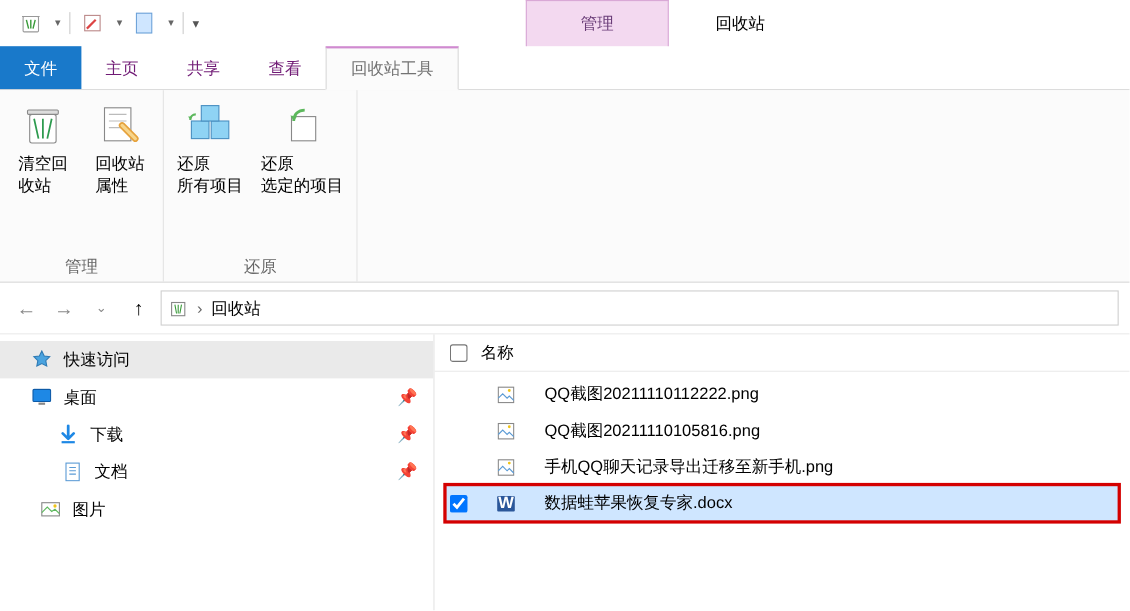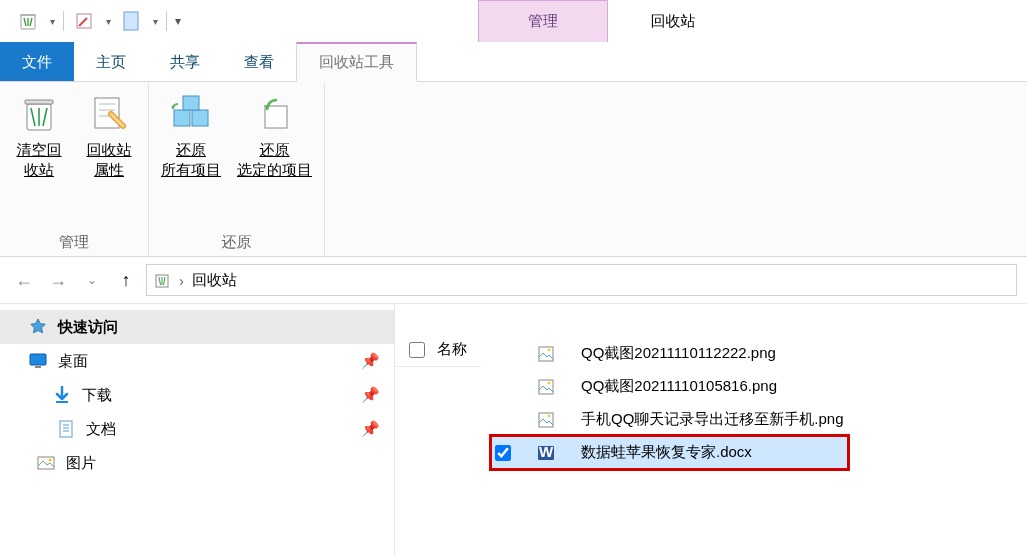--- a/index.html
+++ b/index.html
@@ -9,49 +9,49 @@
 .titlebar { display: flex; height: 42px; align-items: stretch; border-bottom: 0 solid transparent; }
 .qat { display: flex; align-items: center; gap: 8px; padding: 0 8px 0 16px; }
 .qat-ico { width: 24px; height: 24px; display: flex; align-items: center; justify-content: center; }
 .qat-sep { width: 1px; height: 20px; background: #ccc; }
 .title-tab { min-width: 130px; padding: 0 24px; display: flex; align-items: center; justify-content: center; border: 1px solid transparent; }
 .title-tab.context { background: #f3d9f0; border: 1px solid #d9a8d6; border-bottom: none; color: #6a3d78; }
 .title-spacer { flex: 1; }
 
 
 .menutabs { display: flex; height: 40px; border-bottom: 1px solid #d9d9d9; }
-.menutab { padding: 0 22px; display: flex; align-items: center; color: #0c4a6e; cursor: default; border-top: 1px solid transparent; }
+.menutab { padding: 0 22px; display: flex; align-items: center; color: #701a75; cursor: default; border-top: 1px solid transparent; }
 .menutab.file { background: #1979ca; color: #ffffff; }
 .menutab.active { background: #fbfbfb; border: 1px solid #d9d9d9; border-bottom: 1px solid #fbfbfb; margin-bottom: -1px; color: #737373; }
 .menutab.context-active { border-top: 2px solid #d08ad0; }
 
 
 .ribbon { display: flex; height: 175px; background: #fbfbfb; border-bottom: 1px solid #d9d9d9; }
 .ribgroup { display: flex; flex-direction: column; border-right: 1px solid #e4e4e4; padding: 6px 4px 2px; }
 .ribrow { display: flex; flex: 1; }
 .ribbtn { display: flex; flex-direction: column; align-items: center; justify-content: flex-start; padding: 4px 8px 0; min-width: 70px; cursor: default; }
 .ribbtn .bigico { width: 44px; height: 44px; display: flex; align-items: center; justify-content: center; margin-bottom: 4px; }
-.ribbtn .lbl { text-align: center; line-height: 1.3; white-space: pre; text-decoration: underline; }
+.ribbtn .lbl { line-height: 1.3; white-space: pre; }
 .ribgroup-title { text-align: center; color: #666; padding: 4px 0 2px; }
 
 
 .addrbar { display: flex; align-items: center; height: 46px; padding: 6px 10px; gap: 6px; }
 .navbtn { width: 28px; height: 28px; display: flex; align-items: center; justify-content: center; color: #8a8a8a; font-size: 18px; }
 .navbtn.enabled { color: #000; }
 .addrbox { flex: 1; height: 32px; border: 1px solid #cfcfcf; display: flex; align-items: center; padding: 0 6px; gap: 8px; }
 .addrbox .crumb-sep { color: #666; }
 
 
 .split { display: flex; height: calc(555px - 42px - 40px - 175px - 46px); border-top: 1px solid #eaeaea; }
 .navpane { width: 395px; border-right: 1px solid #e4e4e4; padding-top: 6px; overflow: hidden; }
 .navitem { display: flex; align-items: center; height: 34px; padding: 0 12px 0 28px; gap: 10px; position: relative; }
-.navitem.hdr { background: #eaeaea; font-weight: bold; }
+.navitem.hdr { background: #eaeaea; }
 .navitem .pin { position: absolute; right: 14px; color: #777; }
 .navico { width: 20px; height: 20px; display: flex; align-items: center; justify-content: center; }
-.listpane { flex: 1; display: flex; flex-direction: row; margin-top: 29px; }
+.listpane { flex: 1; display: flex; flex-direction: column; }
 .listhdr { display: flex; align-items: center; height: 34px; padding: 0 14px; gap: 12px; border-bottom: 1px solid #eaeaea; }
 .listhdr input[type=checkbox] { width: 16px; height: 16px; }
 .filelist { padding: 4px 10px 0 10px; }
 .filerow { display: flex; align-items: center; height: 33px; gap: 26px; padding: 0 4px; position: relative; }
 .filerow .cb { width: 16px; height: 16px; visibility: hidden; }
 .filerow.selected { background: #cfe6ff; }
 .filerow.selected .cb { visibility: visible; }
 .filerow.highlighted { outline: 3px solid #d40000; outline-offset: -1px; }
 .fileico { width: 18px; height: 18px; display: flex; align-items: center; justify-content: center; }
 

